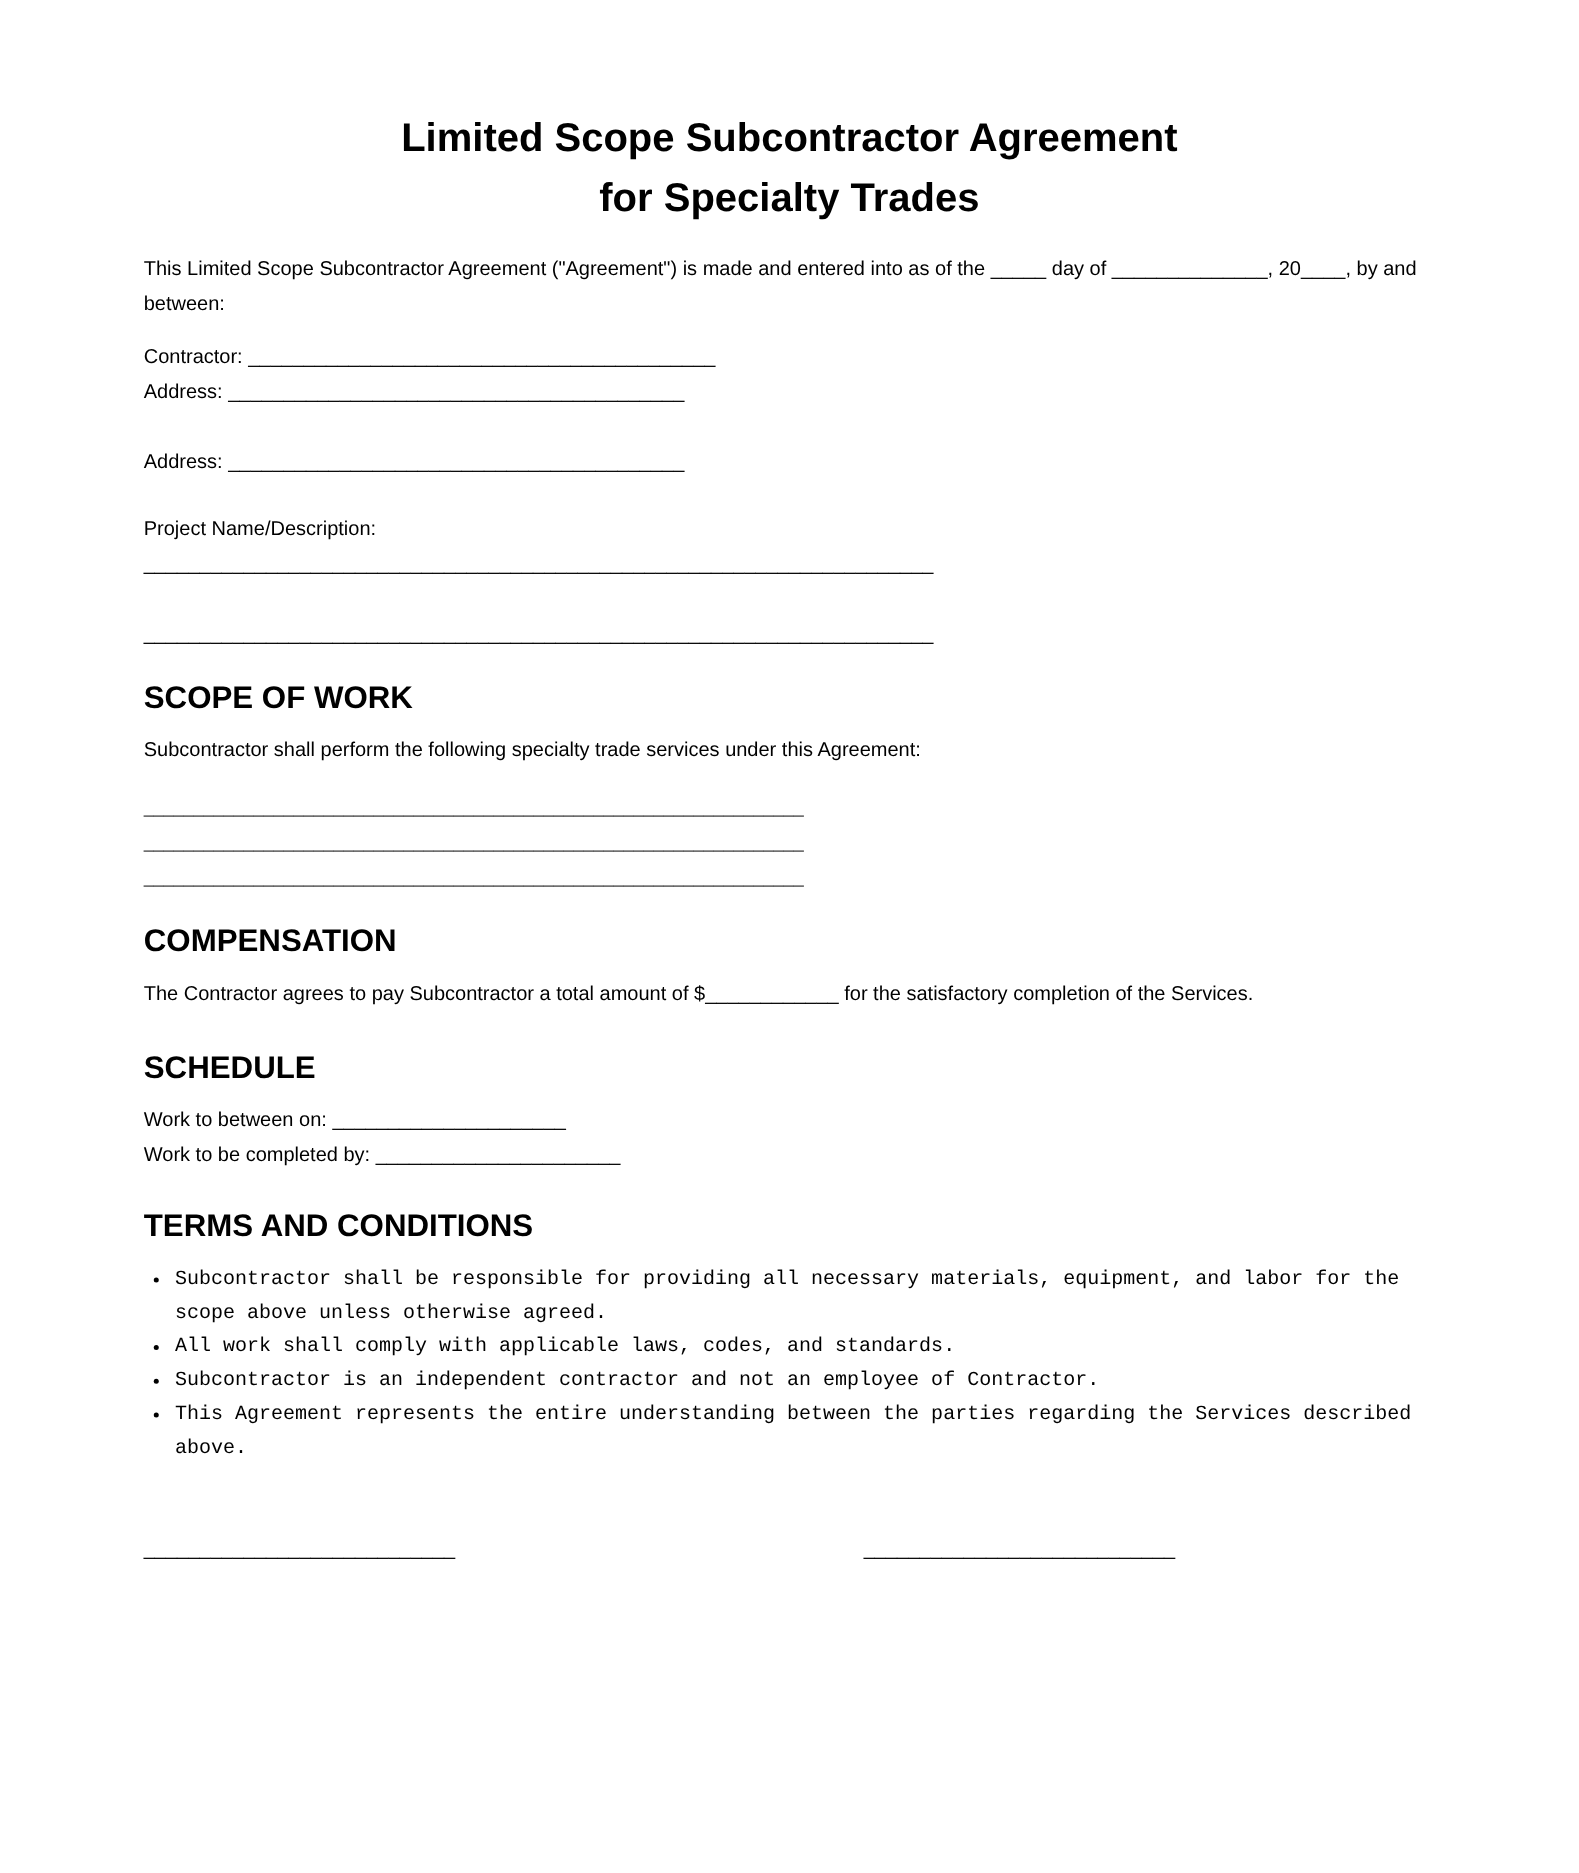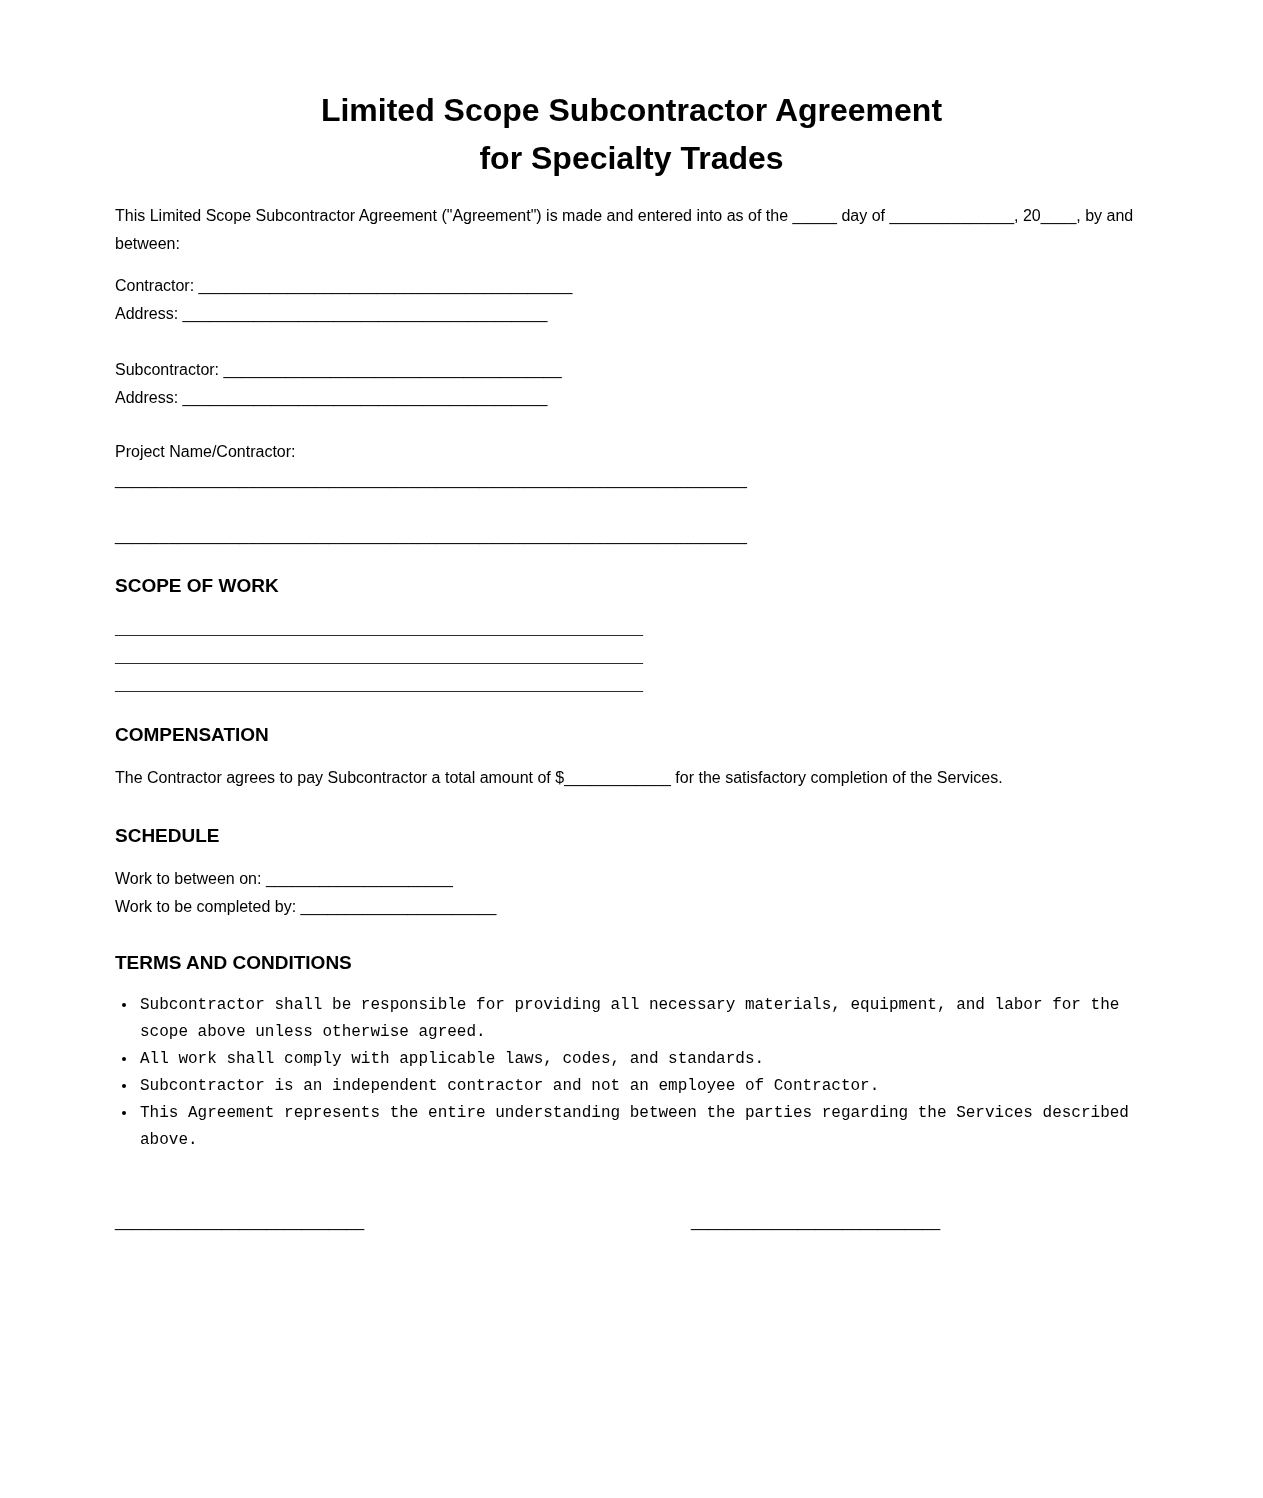--- a/index.html
+++ b/index.html
@@ -22,21 +22,21 @@
     font-weight: bold;
     text-align: center;
     margin: 0 0 20px 0;
   }
   p.intro { margin: 0 0 14px 0; }
   .fgroup { margin: 0 0 28px 0; }
   .fgroup.mb26 { margin-bottom: 26px; }
   .fgroup.mb0 { margin-bottom: 0; }
   .fline { white-space: nowrap; }
   h2.sec {
-    font-size: 19px;
+    font-size: 25px;
     line-height: 28px;
     font-weight: bold;
     margin: 22px 0 15px 0;
   }
   h2.sec.mt30 { margin-top: 30px; }
   h2.sec.mt28 { margin-top: 28px; }
   h2.sec.mt29 { margin-top: 29px; margin-bottom: 0; }
   p.body-par { margin: 0; }
   p.scope-par { margin: 0 0 18px 0; }
   .blank-lines { margin: 0; font-family: Liberation Serif, serif; }
@@ -69,34 +69,34 @@
   </h1>
 
   <p class="intro">This Limited Scope Subcontractor Agreement ("Agreement") is made and entered into as of the _____ day of ______________, 20____, by and between:</p>
 
   <div class="fgroup">
     <div class="fline"><span>Contractor:</span> <span>__________________________________________</span></div>
     <div class="fline"><span>Address:</span> <span>_________________________________________</span></div>
   </div>
 
   <div class="fgroup mb26">
-    <div class="fline"><span>Subcontractor:</span> <span>______________________________________</span></div>
     <div class="fline"><span>Address:</span> <span>_________________________________________</span></div>
   </div>
 
   <div class="fgroup">
-    <div class="fline">Project Name/Contractor:</div>
+    <div class="fline">Project Name/Description:</div>
     <div class="fline">_______________________________________________________________________</div>
   </div>
 
   <div class="fgroup mb0">
     <div class="fline">_______________________________________________________________________</div>
   </div>
 
   <h2 class="sec">SCOPE OF WORK</h2>
+  <p class="body-par scope-par">Subcontractor shall perform the following specialty trade services under this Agreement:</p>
   <div class="blank-lines">
     <div class="fline">__________________________________________________________________</div>
     <div class="fline">__________________________________________________________________</div>
     <div class="fline">__________________________________________________________________</div>
   </div>
 
   <h2 class="sec">COMPENSATION</h2>
   <p class="body-par">The Contractor agrees to pay Subcontractor a total amount of $____________ for the satisfactory completion of the Services.</p>
 
   <h2 class="sec mt30">SCHEDULE</h2>

